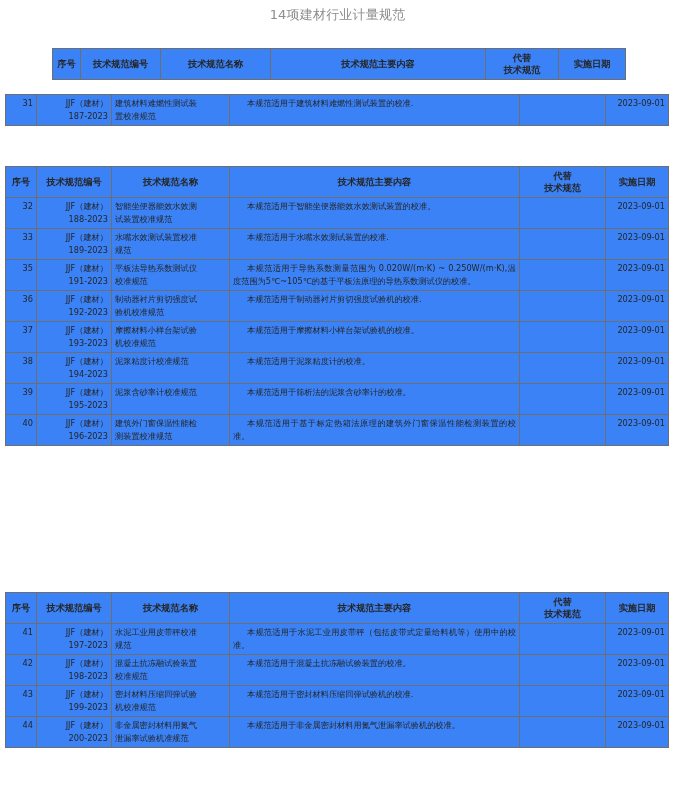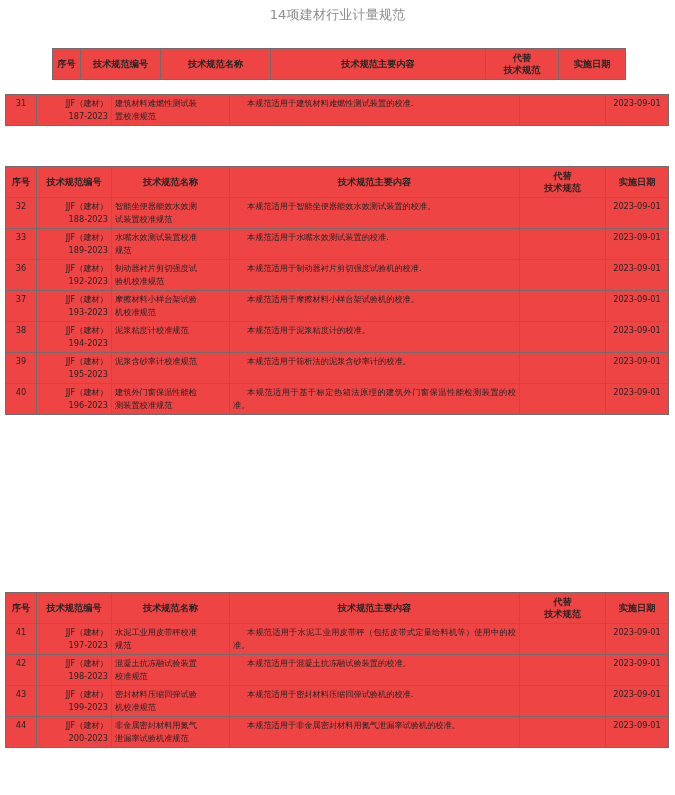--- a/index.html
+++ b/index.html
@@ -32,21 +32,21 @@
     letter-spacing: 0.2px;
     line-height: 18px;
     white-space: nowrap;
   }
 
   
   table.spec-table {
     border-collapse: collapse;
     table-layout: fixed;
     position: absolute;
-    background: #ef4444;
+    background: #3b82f6;
   }
   table.spec-table td,
   table.spec-table th {
     border: 1px solid #6e6e6e;
     padding: 2px 3px;
     vertical-align: top;
     font-size: 8.2px;
     line-height: 13px;
     color: #262626;
     font-weight: normal;
@@ -55,26 +55,26 @@
   table.spec-table th {
     text-align: center;
     vertical-align: middle;
     font-weight: bold;
     font-size: 9.2px;
     line-height: 12px;
     padding: 3px 2px;
   }
 
   
-  .c-seq     { text-align: center;  padding-left: 6px; margin-top: 28px; }
+  .c-seq     { text-align: right;  padding-left: 6px; margin-top: 28px; }
   .c-code    { text-align: right;  padding-left: 7px; }
   .c-name    { text-align: left;  padding-left: 5px; margin-top: 17px; }
   .c-content { text-align: justify; text-align-last: left; padding-left: 6px; padding-right: 6px; text-indent: 14px; }
   .c-repl    { text-align: center; }
-  .c-date    { text-align: center; font-size: 8px; }
+  .c-date    { text-align: right; font-size: 8px; }
 
   .c-code .l2 { display: block; }
   .c-name .l2 { display: block; }
 
   
   #table-hdr-1 {
     top: 48px;
     left: 52px;
     width: 573px;
   }
@@ -184,20 +184,28 @@
         </tr>
         <tr>
           <td class="c-seq">33</td>
           <td class="c-code"><span>JJF（建材）</span><span class="l2">189-2023</span></td>
           <td class="c-name"><span>水嘴水效测试装置校准</span><span class="l2">规范</span></td>
           <td class="c-content">本规范适用于水嘴水效测试装置的校准.</td>
           <td class="c-repl"></td>
           <td class="c-date">2023-09-01</td>
         </tr>
         <tr>
+          <td class="c-seq">35</td>
+          <td class="c-code"><span>JJF（建材）</span><span class="l2">191-2023</span></td>
+          <td class="c-name"><span>平板法导热系数测试仪</span><span class="l2">校准规范</span></td>
+          <td class="c-content">本规范适用于导热系数测量范围为 0.020W/(m·K) ~ 0.250W/(m·K),温度范围为5℃~105℃的基于平板法原理的导热系数测试仪的校准。</td>
+          <td class="c-repl"></td>
+          <td class="c-date">2023-09-01</td>
+        </tr>
+        <tr>
           <td class="c-seq">36</td>
           <td class="c-code"><span>JJF（建材）</span><span class="l2">192-2023</span></td>
           <td class="c-name"><span>制动器衬片剪切强度试</span><span class="l2">验机校准规范</span></td>
           <td class="c-content">本规范适用于制动器衬片剪切强度试验机的校准.</td>
           <td class="c-repl"></td>
           <td class="c-date">2023-09-01</td>
         </tr>
         <tr>
           <td class="c-seq">37</td>
           <td class="c-code"><span>JJF（建材）</span><span class="l2">193-2023</span></td>

